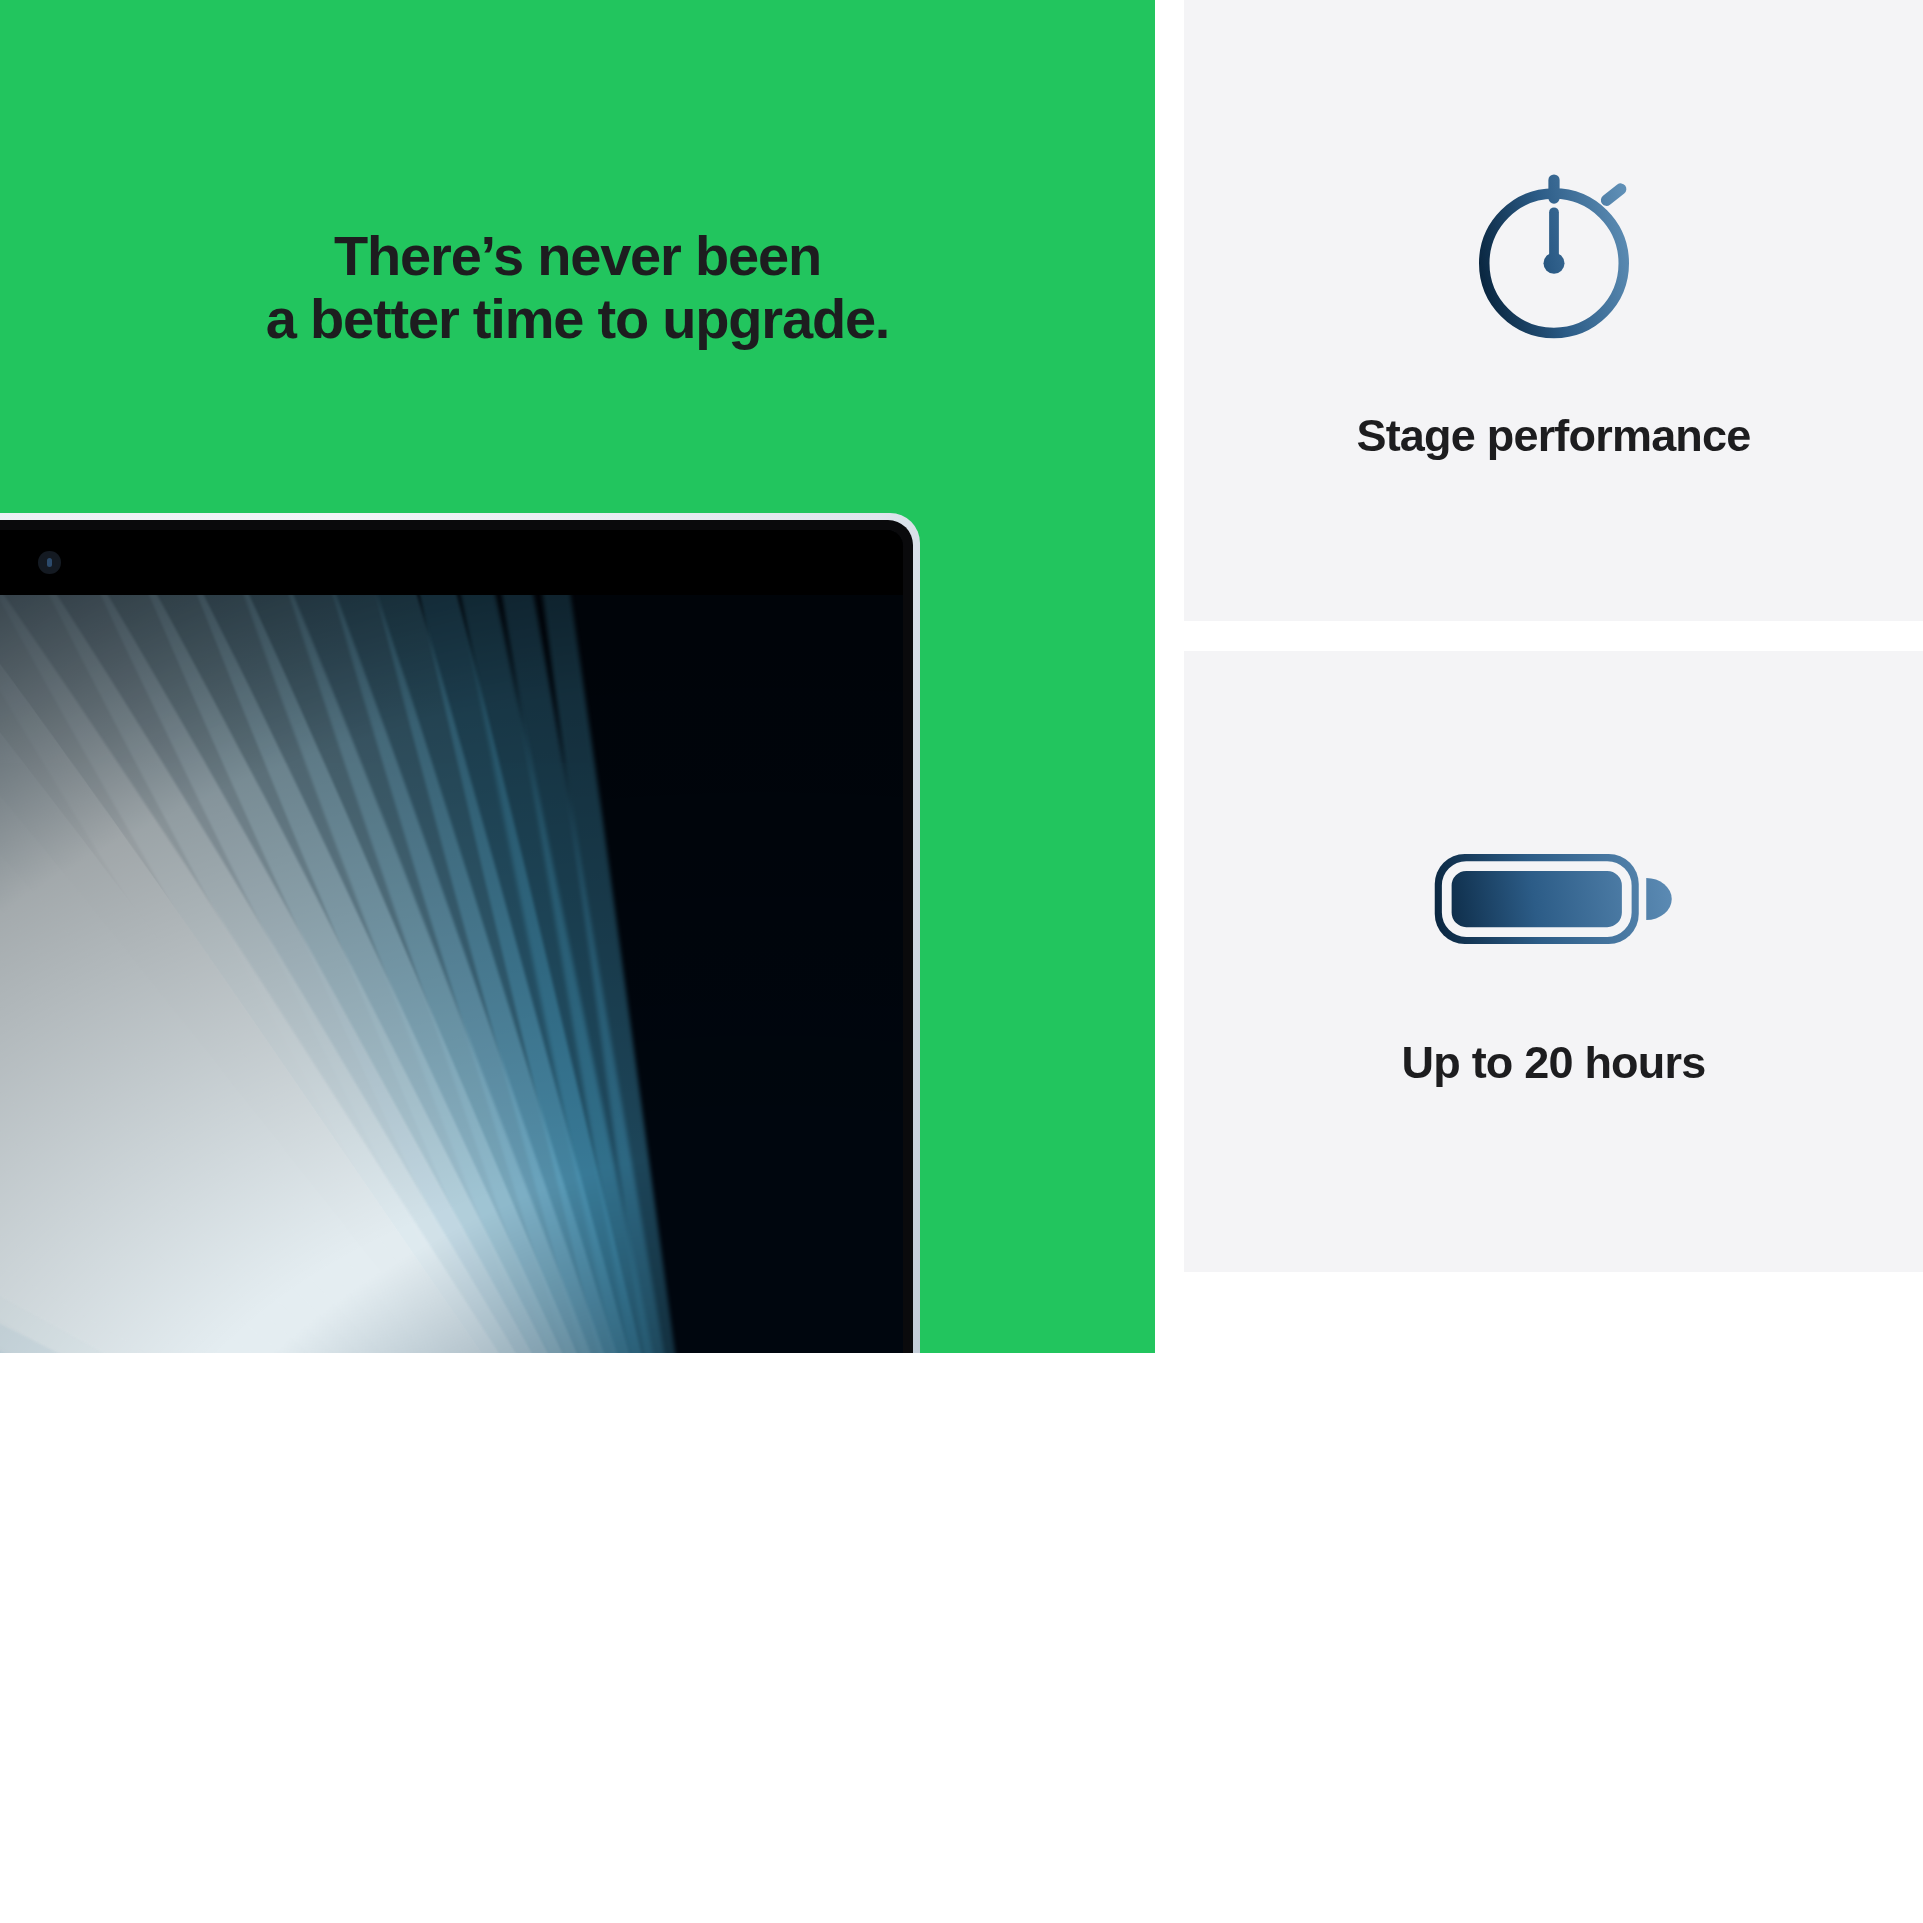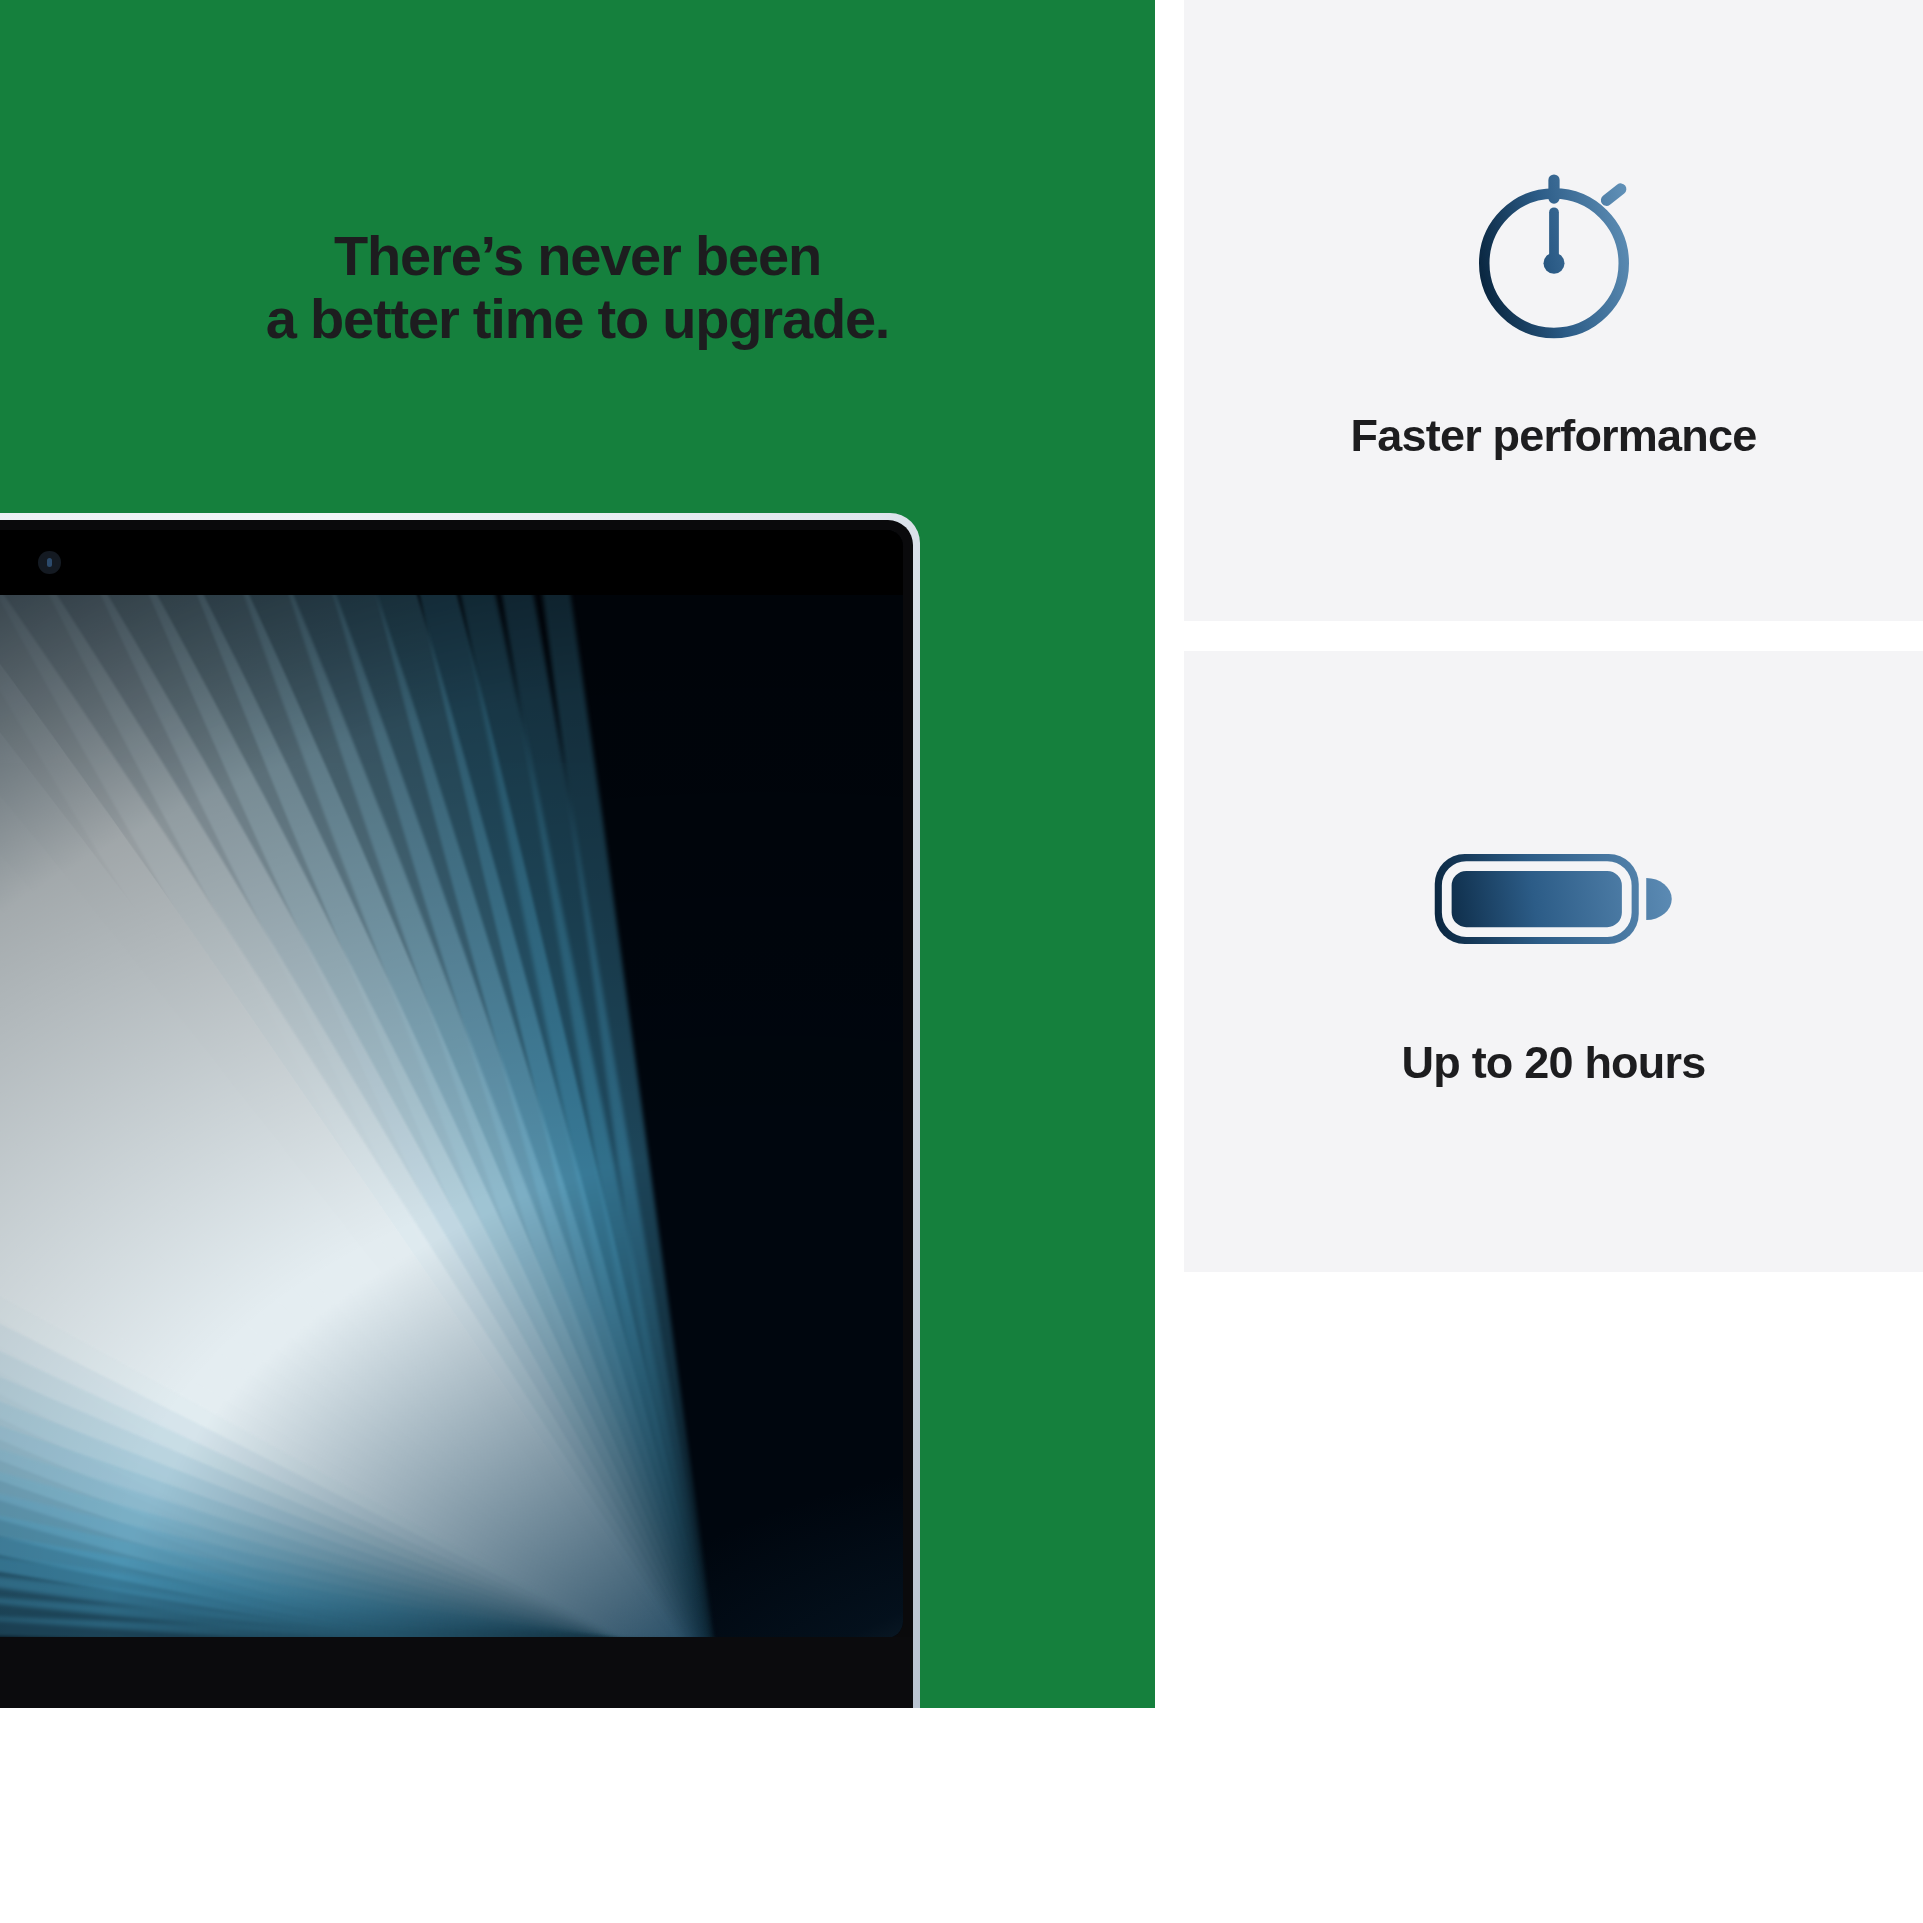--- a/index.html
+++ b/index.html
@@ -2,21 +2,21 @@
 <html style="font-size:12px"><head>
 <meta charset="utf-8">
 <style>
   html,body{margin:0;padding:0;background:#ffffff;}
   body{width:1924px;height:1924px;overflow:hidden;font-family:"Liberation Sans","DejaVu Sans",sans-serif;
        -webkit-font-smoothing:antialiased;}
 
   .stage{position:relative;width:1924px;height:1924px;background:#ffffff;}
 
   
-  .hero{position:absolute;left:0;top:0;width:1155px;height:1708px;background:#15803d;overflow:hidden;}
+  .hero{position:absolute;left:0;top:0;width:1155px;height:1353px;background:#22c55e;overflow:hidden;}
 
   .headline{position:absolute;left:0;top:186px;width:1155px;text-align:center;
             font-size:56px;line-height:1.14;font-weight:700;color:#1d1d1f;letter-spacing:-1.2px;}
   .headline .l2{display:block;}
 
   
   .laptop{position:absolute;left:-466px;top:513px;width:1386px;height:1308px;}
 
   .lid{position:absolute;left:0;top:0;width:1386px;height:1214px;
        background:linear-gradient(100deg,#c9d2dc 0%,#e8edf2 14%,#f2f5f8 50%,#dfe6ed 84%,#b9c4d0 100%);
@@ -265,21 +265,21 @@
             </linearGradient>
           </defs>
           <circle cx="116" cy="140" r="93" stroke="url(#gStop)" stroke-width="14"></circle>
           <path d="M116 29 V53" stroke="url(#gStop)" stroke-width="15" stroke-linecap="round"></path>
           <path d="M186 56 L205 41" stroke="url(#gStop)" stroke-width="15" stroke-linecap="round"></path>
           <path d="M116 72 V136" stroke="url(#gStop)" stroke-width="13" stroke-linecap="round"></path>
           <circle cx="116" cy="140" r="14" fill="url(#gStop)"></circle>
         </svg>
       </div>
       <div class="caption">
-        <span class="ln">Faster performance</span>
+        <span class="ln">Stage performance</span>
       </div>
     </div>
 
     <div class="card c2">
       <div class="icon-wrap">
         <svg width="248" height="132" viewBox="0 0 330 176" fill="none">
           <defs>
             <linearGradient id="gBat" x1="8" y1="110" x2="318" y2="66" gradientUnits="userSpaceOnUse">
               <stop offset="0" stop-color="#0a2741"></stop>
               <stop offset="0.42" stop-color="#2c5c87"></stop>

